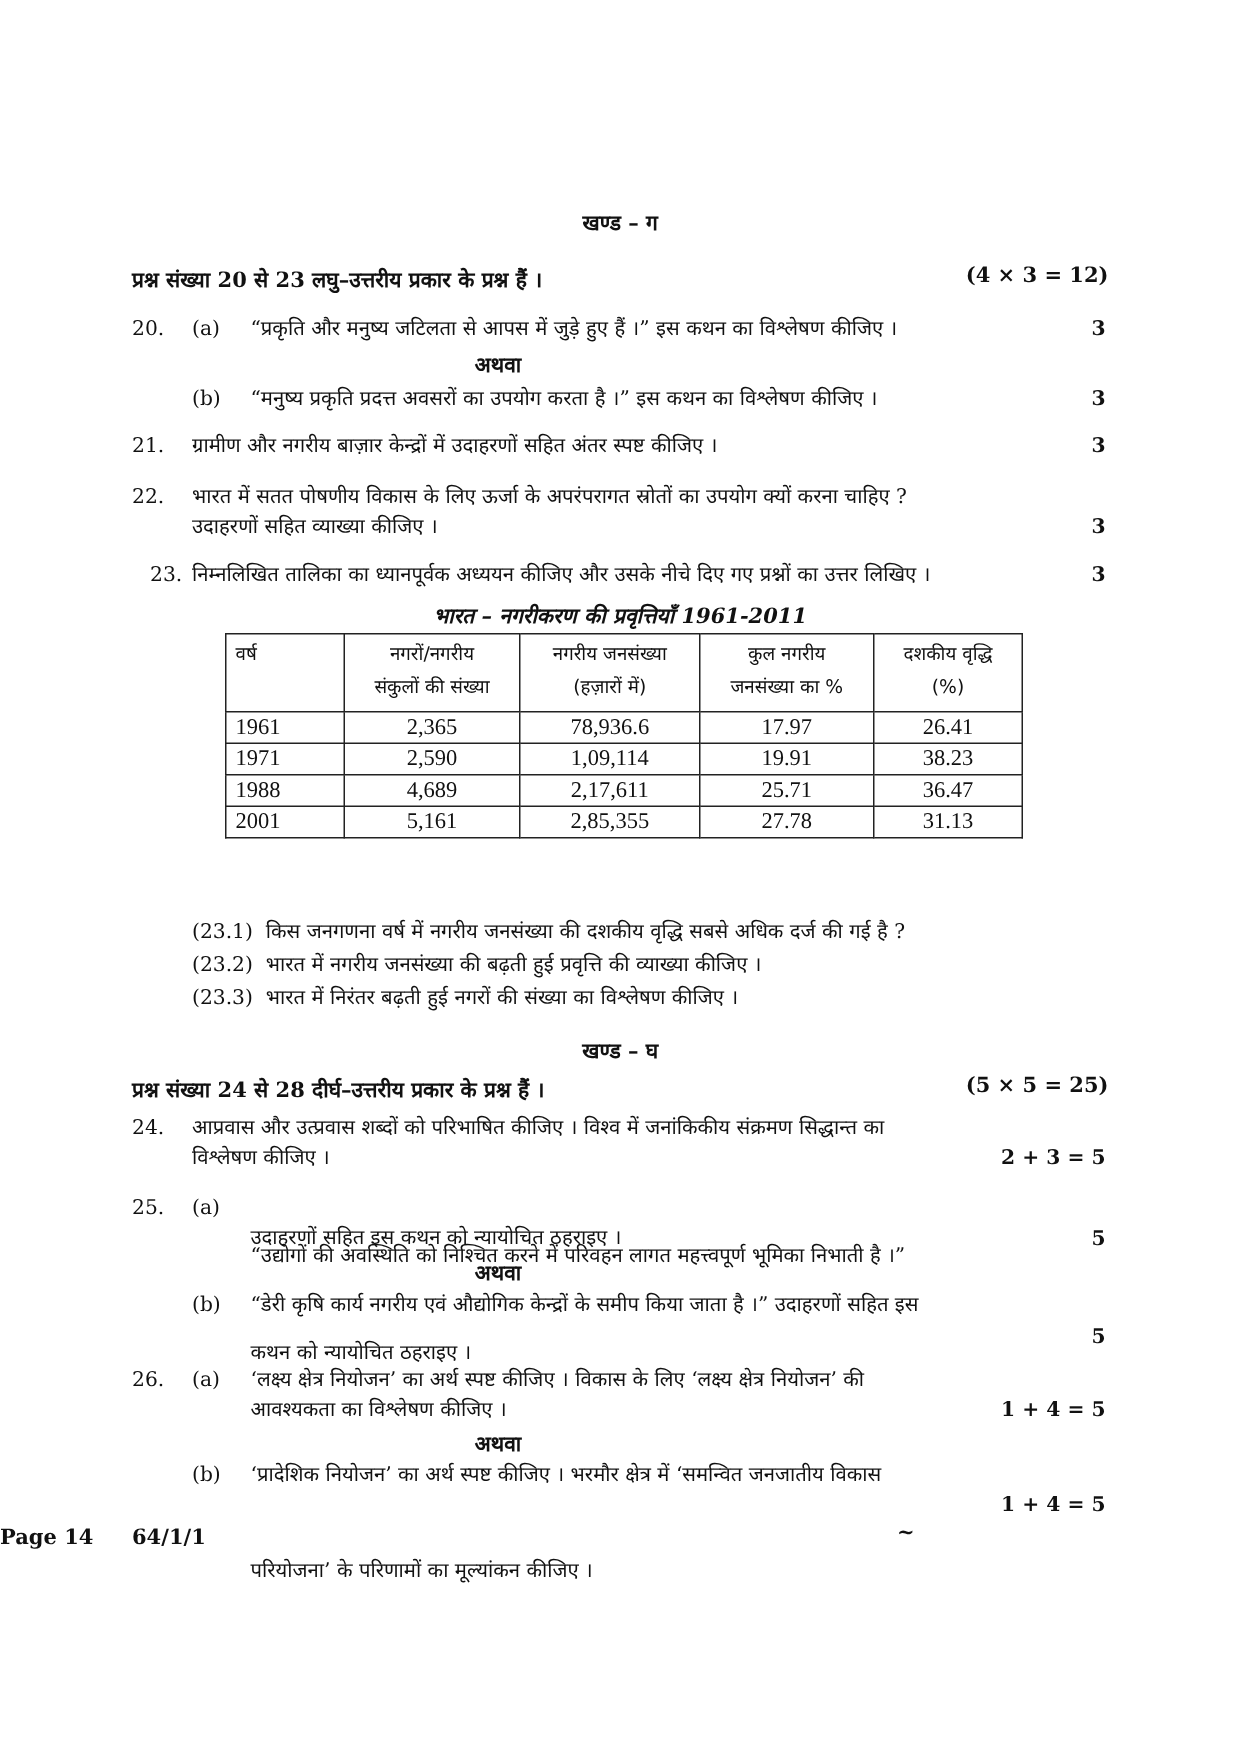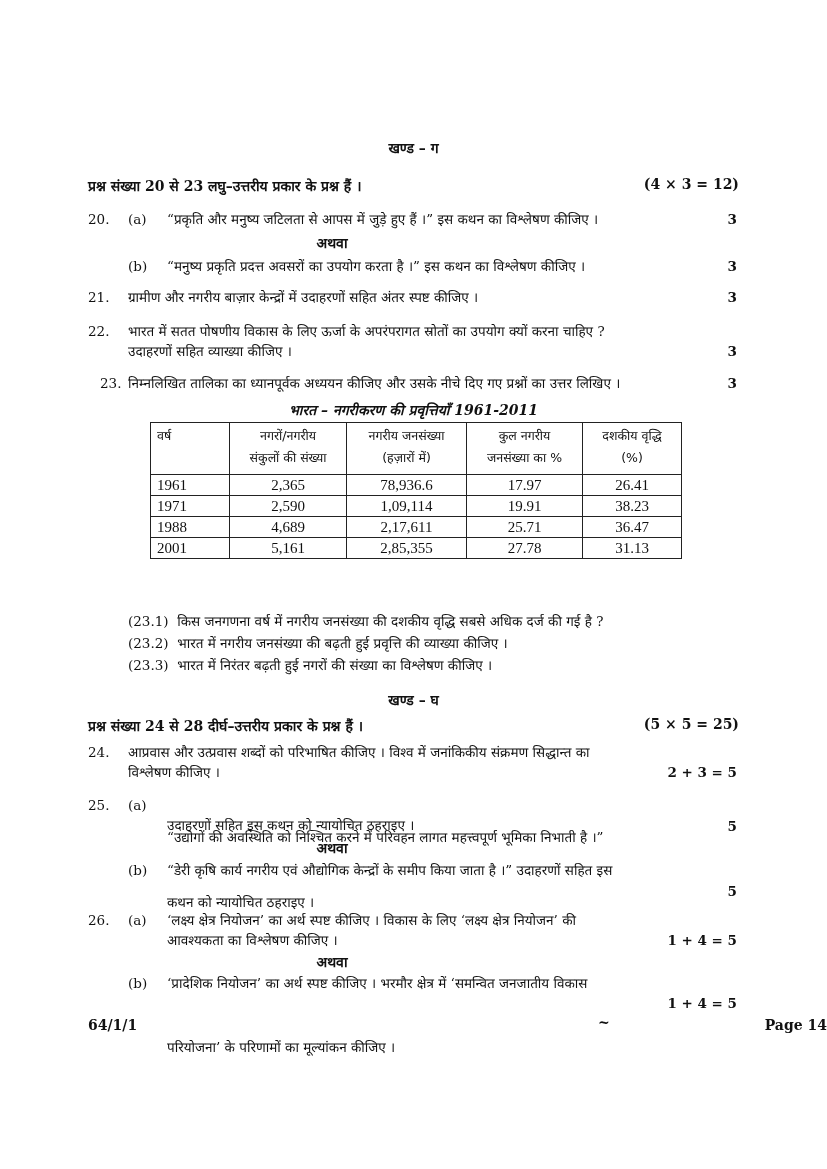--- a/index.html
+++ b/index.html
@@ -140,14 +140,14 @@
 <div class="abs qtext" style="left:167px; top:911px;">‘लक्ष्य क्षेत्र नियोजन’ का अर्थ स्पष्ट कीजिए । विकास के लिए ‘लक्ष्य क्षेत्र नियोजन’ की</div>
 <div class="abs qtext" style="left:167px; top:931px;">आवश्यकता का विश्लेषण कीजिए ।</div>
 <div class="abs marks" style="top:932px;">1 + 4 = 5</div>
 <div class="abs athva" style="top:952px;">अथवा</div>
 <div class="abs sub" style="left:128px; top:975px;">(b)</div>
 <div class="abs qtext" style="left:167px; top:974px;">‘प्रादेशिक नियोजन’ का अर्थ स्पष्ट कीजिए । भरमौर क्षेत्र में ‘समन्वित जनजातीय विकास</div>
 <div class="abs qtext" style="left:167px; top:994px;margin-top:44px;">परियोजना’ के परिणामों का मूल्यांकन कीजिए ।</div>
 <div class="abs marks" style="top:995px;">1 + 4 = 5</div>
 
 <div class="abs footer" style="left:88px; top:1017px;">64/1/1</div>
-<div class="abs footer" style="left:0; width:827px; text-align:right; top:1017px;">Page 14</div>
+<div class="abs footer" style="left:0; width:827px; text-align:left; top:1017px;">Page 14</div>
 <div class="abs footer" style="left:598px; top:1014px;">~</div>
 
 </body></html>

